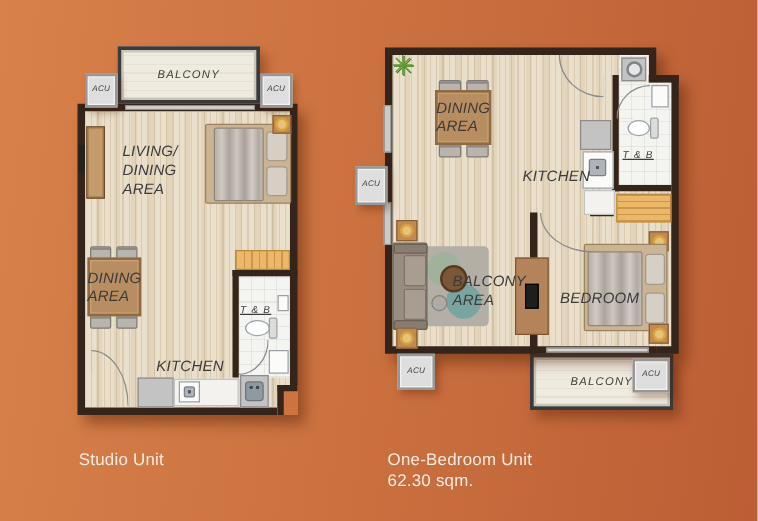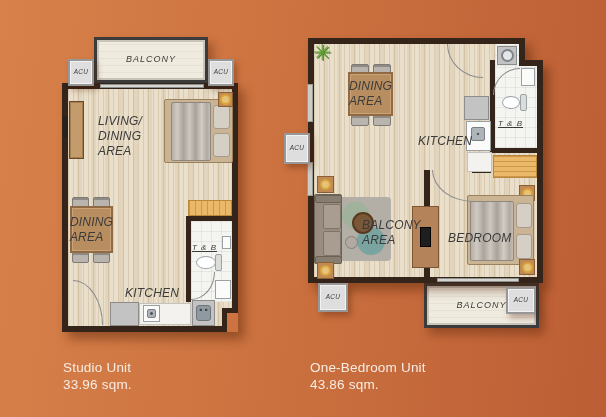--- a/index.html
+++ b/index.html
@@ -265,20 +265,19 @@
   <div class="abs corner-table" style="left:317px;top:262px;width:17px;height:17px;z-index:4;">
     <div class="gold-ring"></div>
   </div>
   <div class="abs lbl lbl-room" style="left:362px;top:218px;width:50px;z-index:7;">BALCONY
 AREA</div>
 
   <div class="abs sliding" style="left:437px;top:278px;width:82px;height:4px;z-index:4;"></div>
 
   <div class="abs caption" style="left:63px;top:360px;">
     <div>Studio Unit</div>
-    <div>33.96 sqm.</div>
   </div>
   <div class="abs caption" style="left:310px;top:360px;">
     <div>One-Bedroom Unit</div>
-    <div>43.86 sqm.</div>
+    <div>62.30 sqm.</div>
   </div>
 
 </div>
 
 </body></html>

